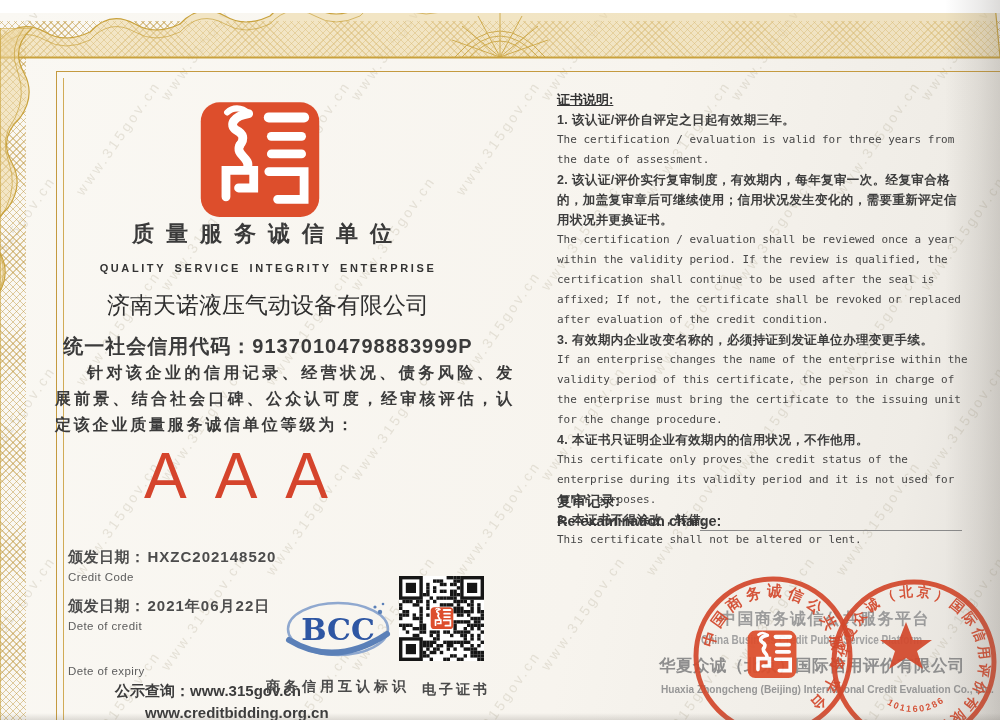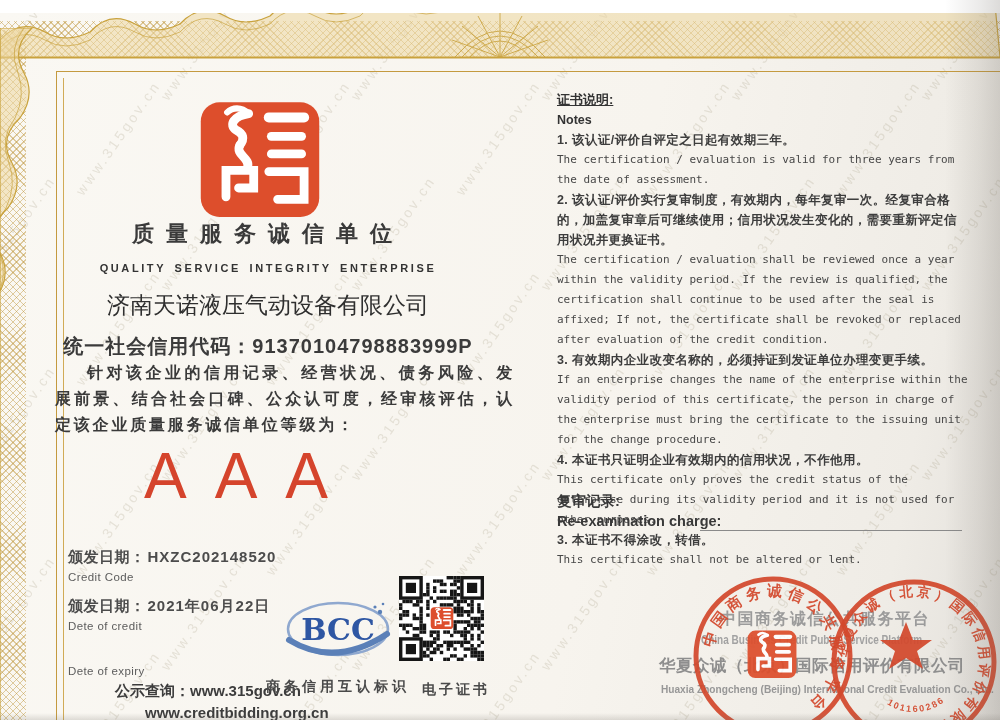--- a/index.html
+++ b/index.html
@@ -426,21 +426,20 @@
       <path d="M59,46 L83,46" stroke-width="7"></path>
       <path d="M57,60 L85,60 L85,82 L64,82" stroke-width="7"></path>
     </g>
       </svg></div>
 
   <div class="abs z3 mutual">商务信用互认标识</div>
   <div class="abs z3 ecert">电子证书</div>
 
   <div class="abs z3 notes">
     <div class="h-cn">证书说明:</div>
-    <div class="h-en">Notes</div>
     <div class="n-cn">1. 该认证/评价自评定之日起有效期三年。</div>
     <div class="n-en">The certification / evaluation is valid for three years from the date of assessment.</div>
     <div class="n-cn">2. 该认证/评价实行复审制度，有效期内，每年复审一次。经复审合格的，加盖复审章后可继续使用；信用状况发生变化的，需要重新评定信用状况并更换证书。</div>
     <div class="n-en">The certification / evaluation shall be reviewed once a year within the validity period. If the review is qualified, the certification shall continue to be used after the seal is affixed; If not, the certificate shall be revoked or replaced after evaluation of the credit condition.</div>
     <div class="n-cn">3. 有效期内企业改变名称的，必须持证到发证单位办理变更手续。</div>
     <div class="n-en">If an enterprise changes the name of the enterprise within the validity period of this certificate, the person in charge of the enterprise must bring the certificate to the issuing unit for the change procedure.</div>
     <div class="n-cn">4. 本证书只证明企业有效期内的信用状况，不作他用。</div>
     <div class="n-en">This certificate only proves the credit status of the enterprise during its validity period and it is not used for other purposes.</div>
     <div class="n-cn">3. 本证书不得涂改，转借。</div>
     <div class="n-en">This certificate shall not be altered or lent.</div>

